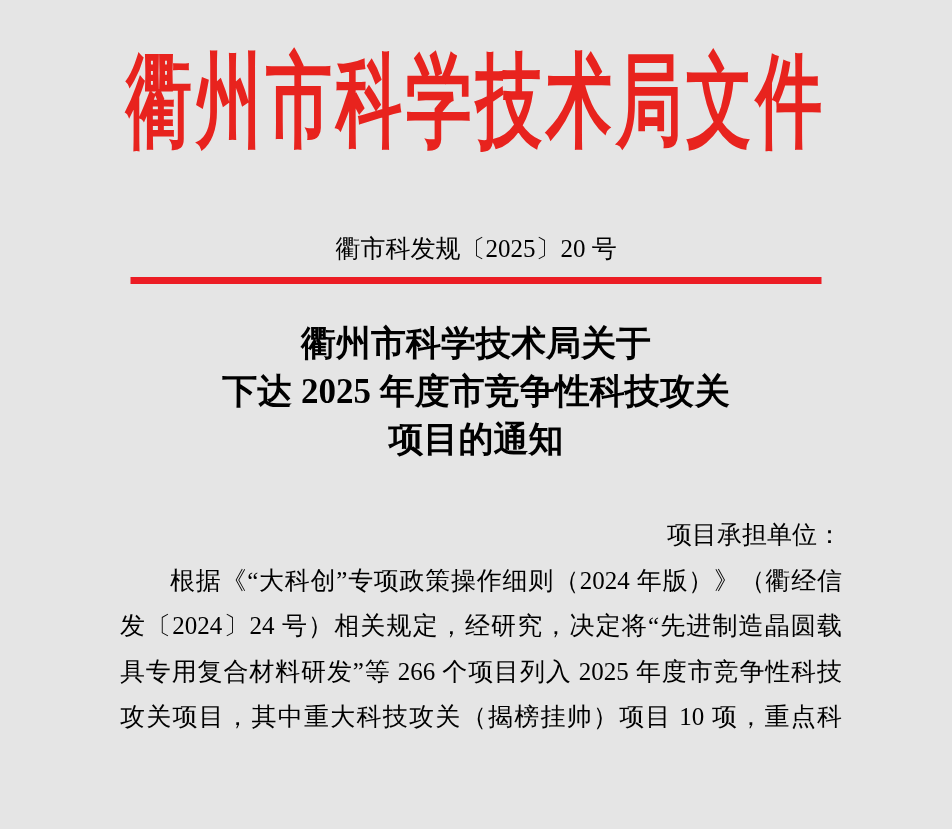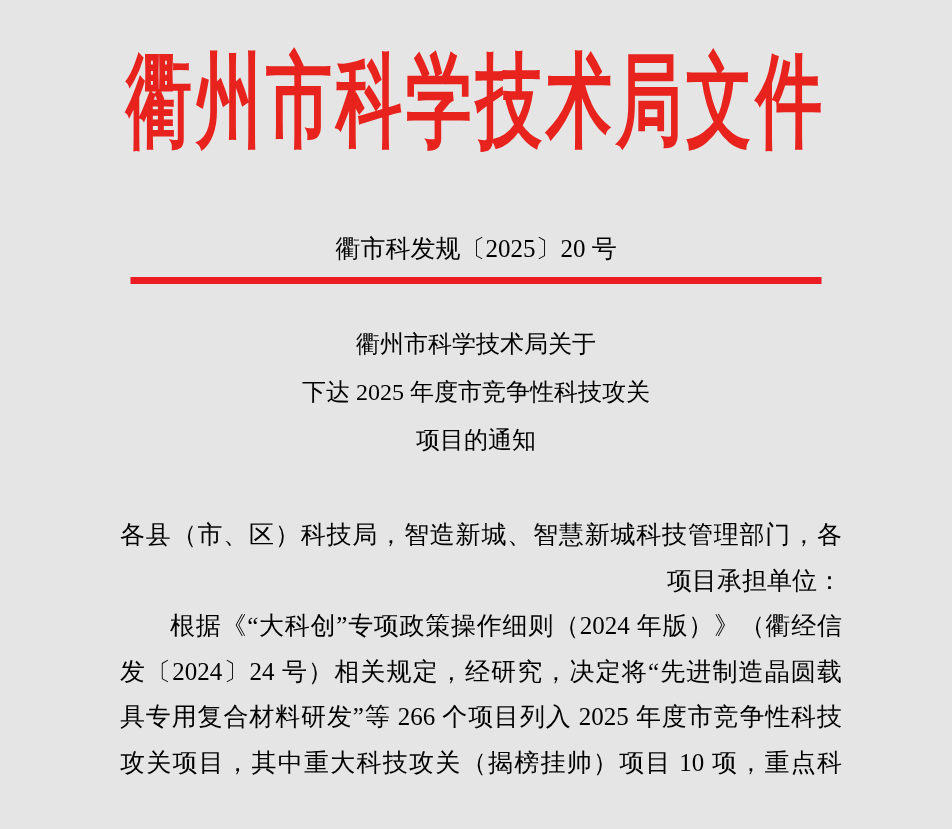--- a/index.html
+++ b/index.html
@@ -56,22 +56,22 @@
     height: 7px;
     background: #ec1c24;
   }
   
   .doc-title {
     position: absolute;
     top: 320px;
     left: 0;
     width: 100%;
     text-align: center;
-    font-size: 24px;
-    font-weight: normal;
+    font-size: 35px;
+    font-weight: bold;
     line-height: 48px;
     color: #000000;
   }
   .doc-title .t-line { white-space: nowrap; }
   
   .body-text {
     position: absolute;
     top: 512px;
     left: 120px;
     width: 722px;
@@ -101,21 +101,20 @@
 
   <div class="red-rule"></div>
 
   <div class="doc-title">
     <div class="t-line">衢州市科学技术局关于</div>
     <div class="t-line">下达 2025 年度市竞争性科技攻关</div>
     <div class="t-line">项目的通知</div>
   </div>
 
   <div class="body-text">
-    <div class="b-line jfull">各县（市、区）科技局，智造新城、智慧新城科技管理部门，各</div>
     <div class="b-line">项目承担单位：</div>
     <div class="b-line jfull ind">根据《“大科创”专项政策操作细则（2024 年版）》（衢经信</div>
     <div class="b-line jfull">发〔2024〕24 号）相关规定，经研究，决定将“先进制造晶圆载</div>
     <div class="b-line jfull">具专用复合材料研发”等 266 个项目列入 2025 年度市竞争性科技</div>
     <div class="b-line jfull">攻关项目，其中重大科技攻关（揭榜挂帅）项目 10 项，重点科</div>
   </div>
 
 </div>
 
 </body></html>

